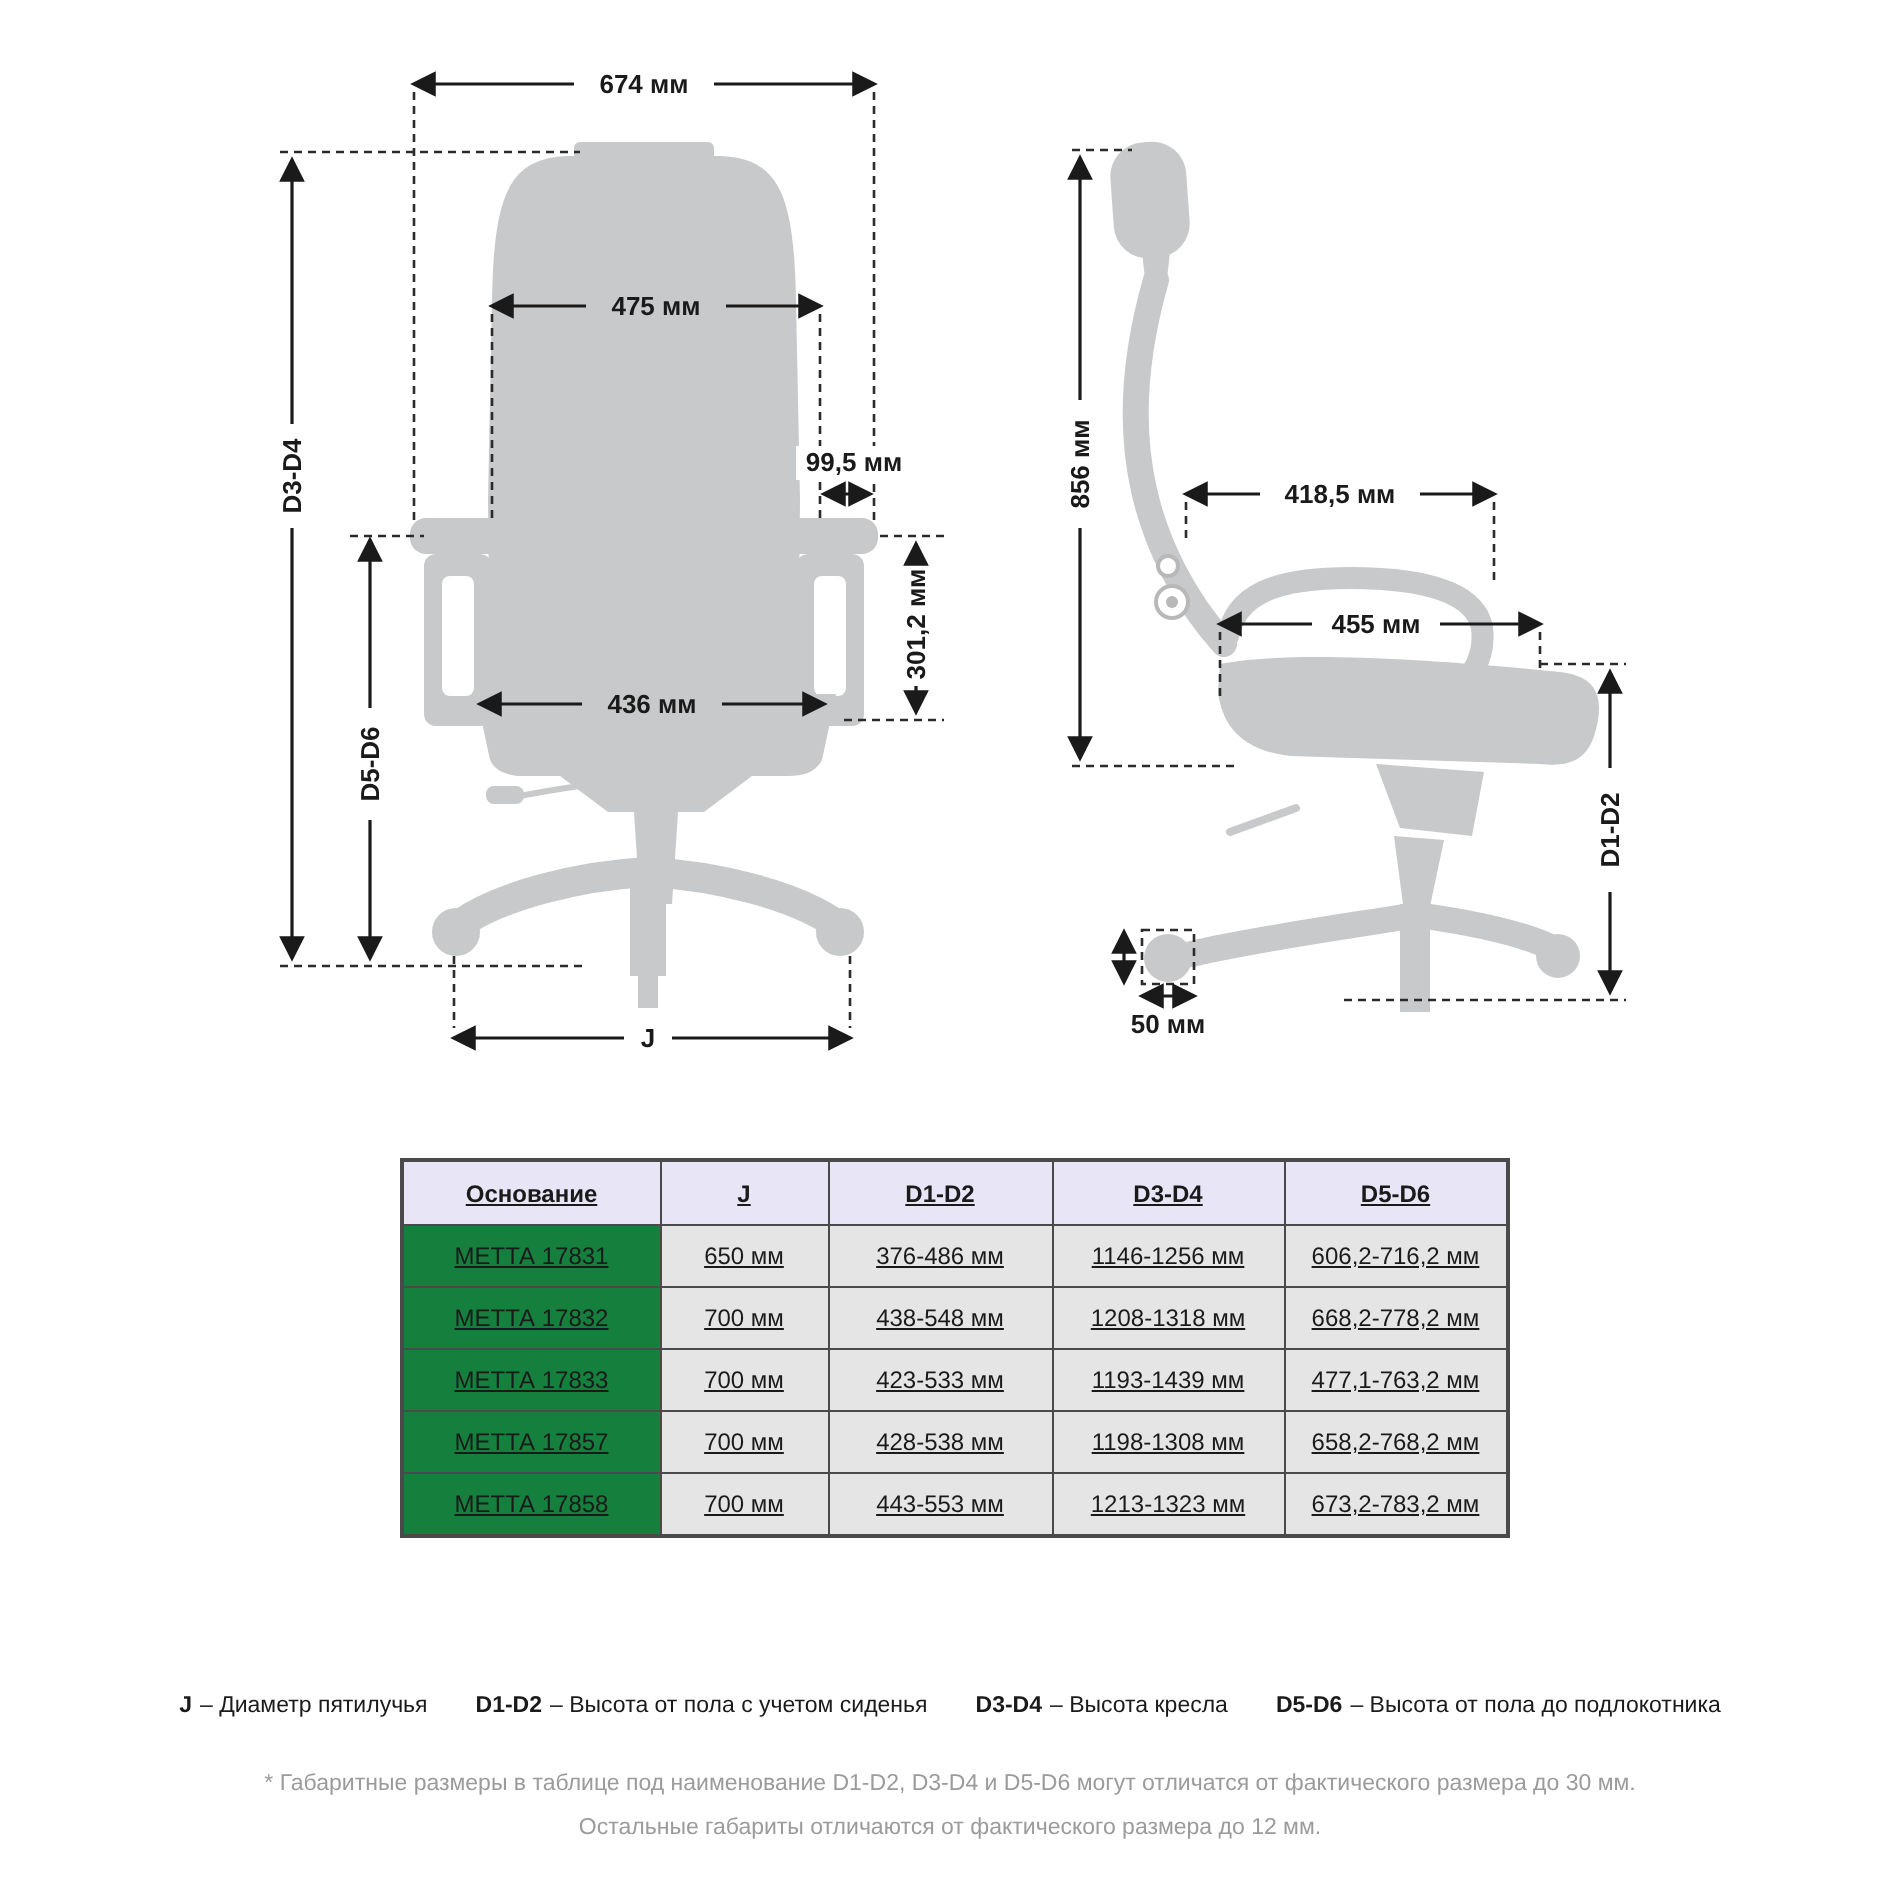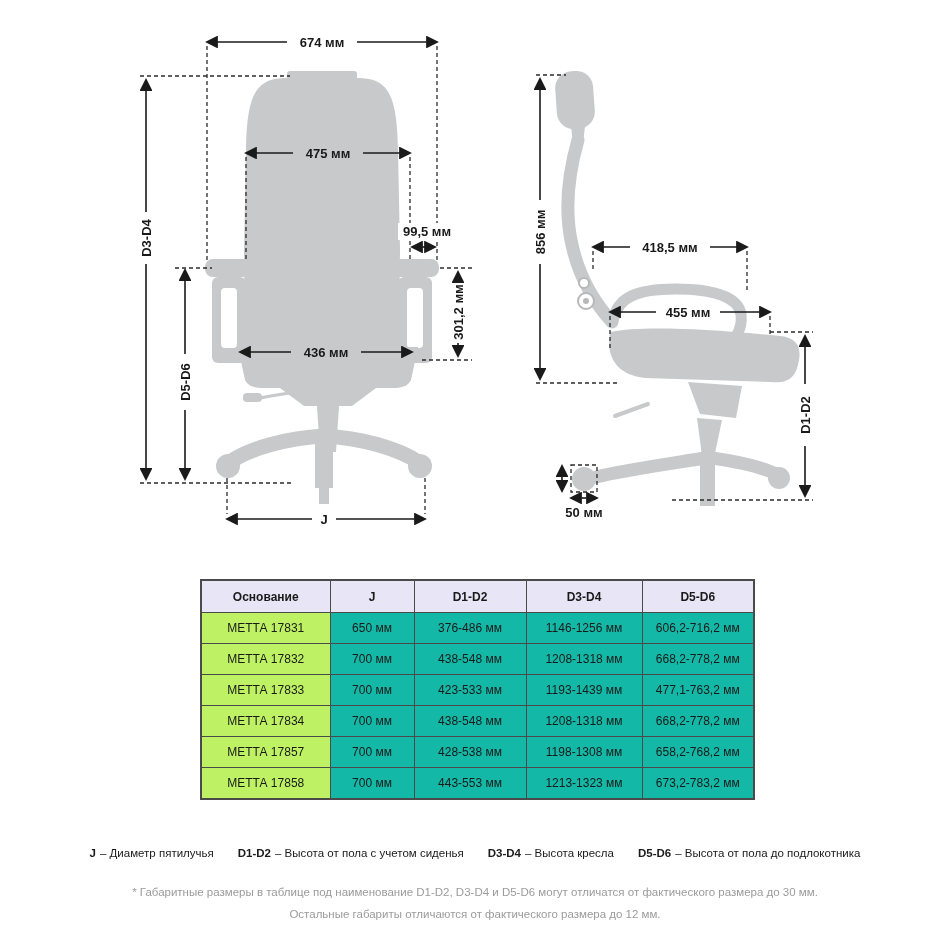--- a/index.html
+++ b/index.html
@@ -8,25 +8,25 @@
   svg{position:absolute;left:0;top:0;}
   .dim-line{stroke:#1a1a1a;stroke-width:1.6;fill:none;}
   .dash{stroke:#2b2b2b;stroke-width:1.3;stroke-dasharray:4 3;fill:none;}
   .dim-label{font:bold 13px "Liberation Sans",sans-serif;fill:#1a1a1a;}
   .sil{fill:#c8c9ca;}
   .sil-stroke{stroke:#c8c9ca;fill:none;}
   .outline{stroke:#b8b8b8;fill:#ffffff;stroke-width:2;}
   
   .spec-table{position:absolute;left:200px;top:579px;border-collapse:collapse;
               border:2px solid #4a4a4a;table-layout:fixed;width:553px;
-              font-size:12px;text-align:center;}
+              font-size:12px;text-align:center;text-decoration:underline;}
   .spec-table th,.spec-table td{border:1px solid #4a4a4a;padding:0;}
   .spec-table th{height:31px;background:#e8e5f6;font-weight:bold;}
-  .spec-table td{height:30px;background:#14b8a6;font-weight:normal;}
-  .spec-table td.model{background:#bef264;}
+  .spec-table td{height:30px;background:#e5e5e5;font-weight:normal;}
+  .spec-table td.model{background:#15803d;}
   .col-model{width:129px;}.col-j{width:84px;}.col-d12{width:112px;}
   .col-d34{width:116px;}.col-d56{width:112px;}
   
   .legend{position:absolute;left:0;top:847px;width:950px;display:flex;
           justify-content:center;gap:24px;font-size:11.5px;white-space:nowrap;}
   .legend b{font-weight:bold;}
   .legend .desc{margin-left:4px;}
   
   .footnote{position:absolute;left:0;top:881px;width:950px;text-align:center;
             color:#9b9b9b;font-size:11.5px;line-height:22px;}
@@ -227,27 +227,20 @@
       <td>668,2-778,2 мм</td>
     </tr>
     <tr>
       <td class="model">МЕТТА 17833</td>
       <td>700 мм</td>
       <td>423-533 мм</td>
       <td>1193-1439 мм</td>
       <td>477,1-763,2 мм</td>
     </tr>
     <tr>
-      <td class="model">МЕТТА 17834</td>
-      <td>700 мм</td>
-      <td>438-548 мм</td>
-      <td>1208-1318 мм</td>
-      <td>668,2-778,2 мм</td>
-    </tr>
-    <tr>
       <td class="model">МЕТТА 17857</td>
       <td>700 мм</td>
       <td>428-538 мм</td>
       <td>1198-1308 мм</td>
       <td>658,2-768,2 мм</td>
     </tr>
     <tr>
       <td class="model">МЕТТА 17858</td>
       <td>700 мм</td>
       <td>443-553 мм</td>

